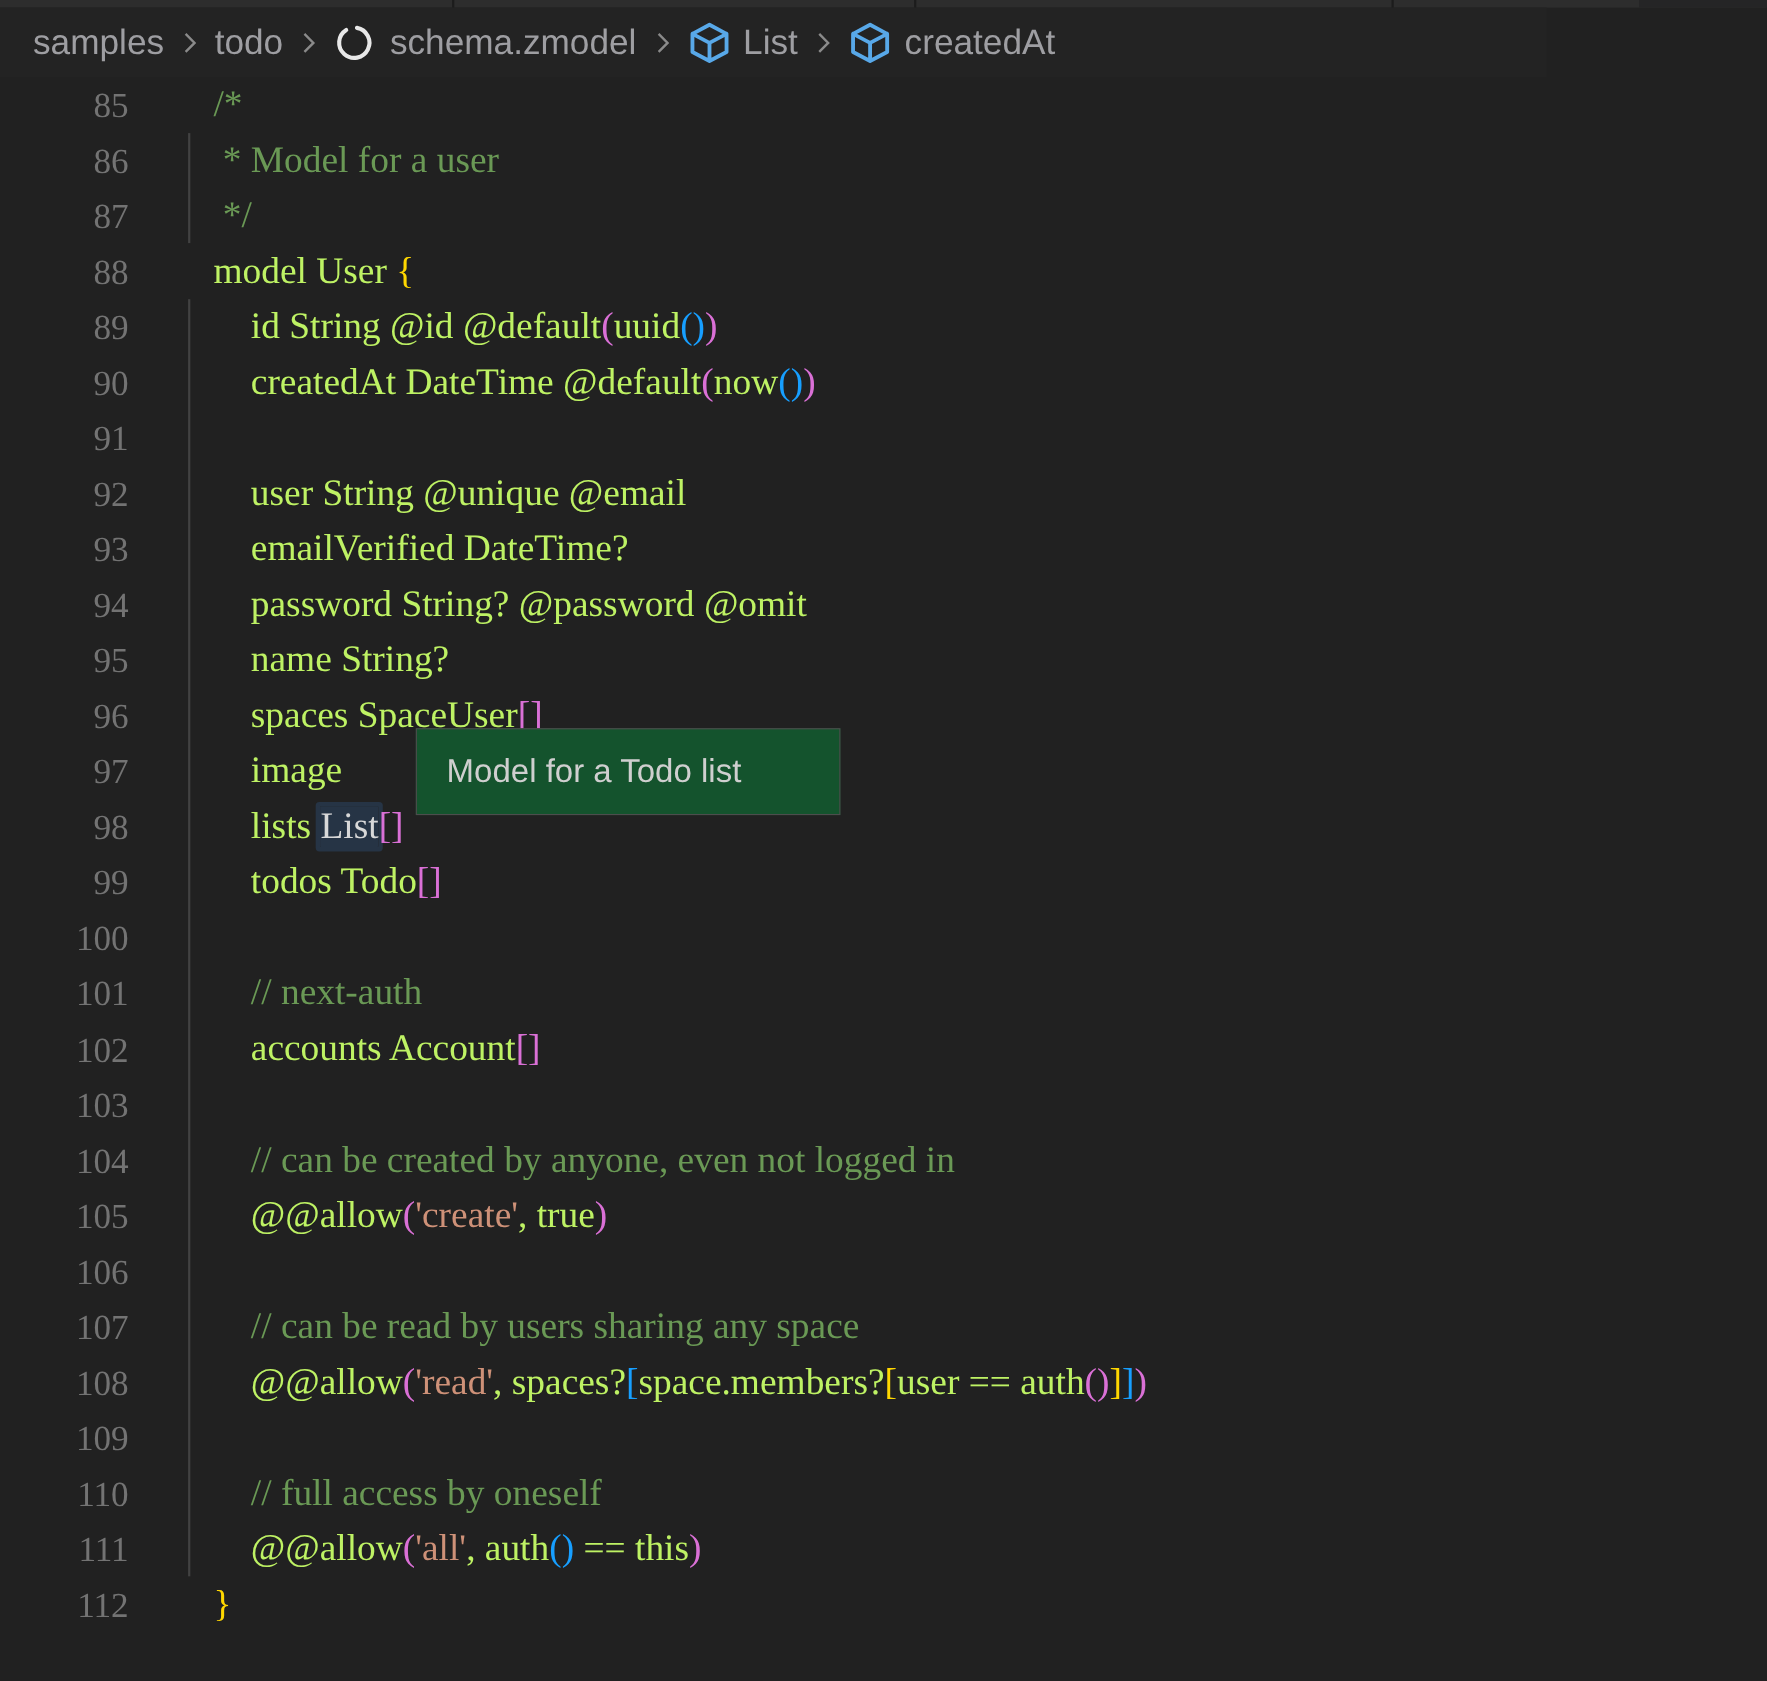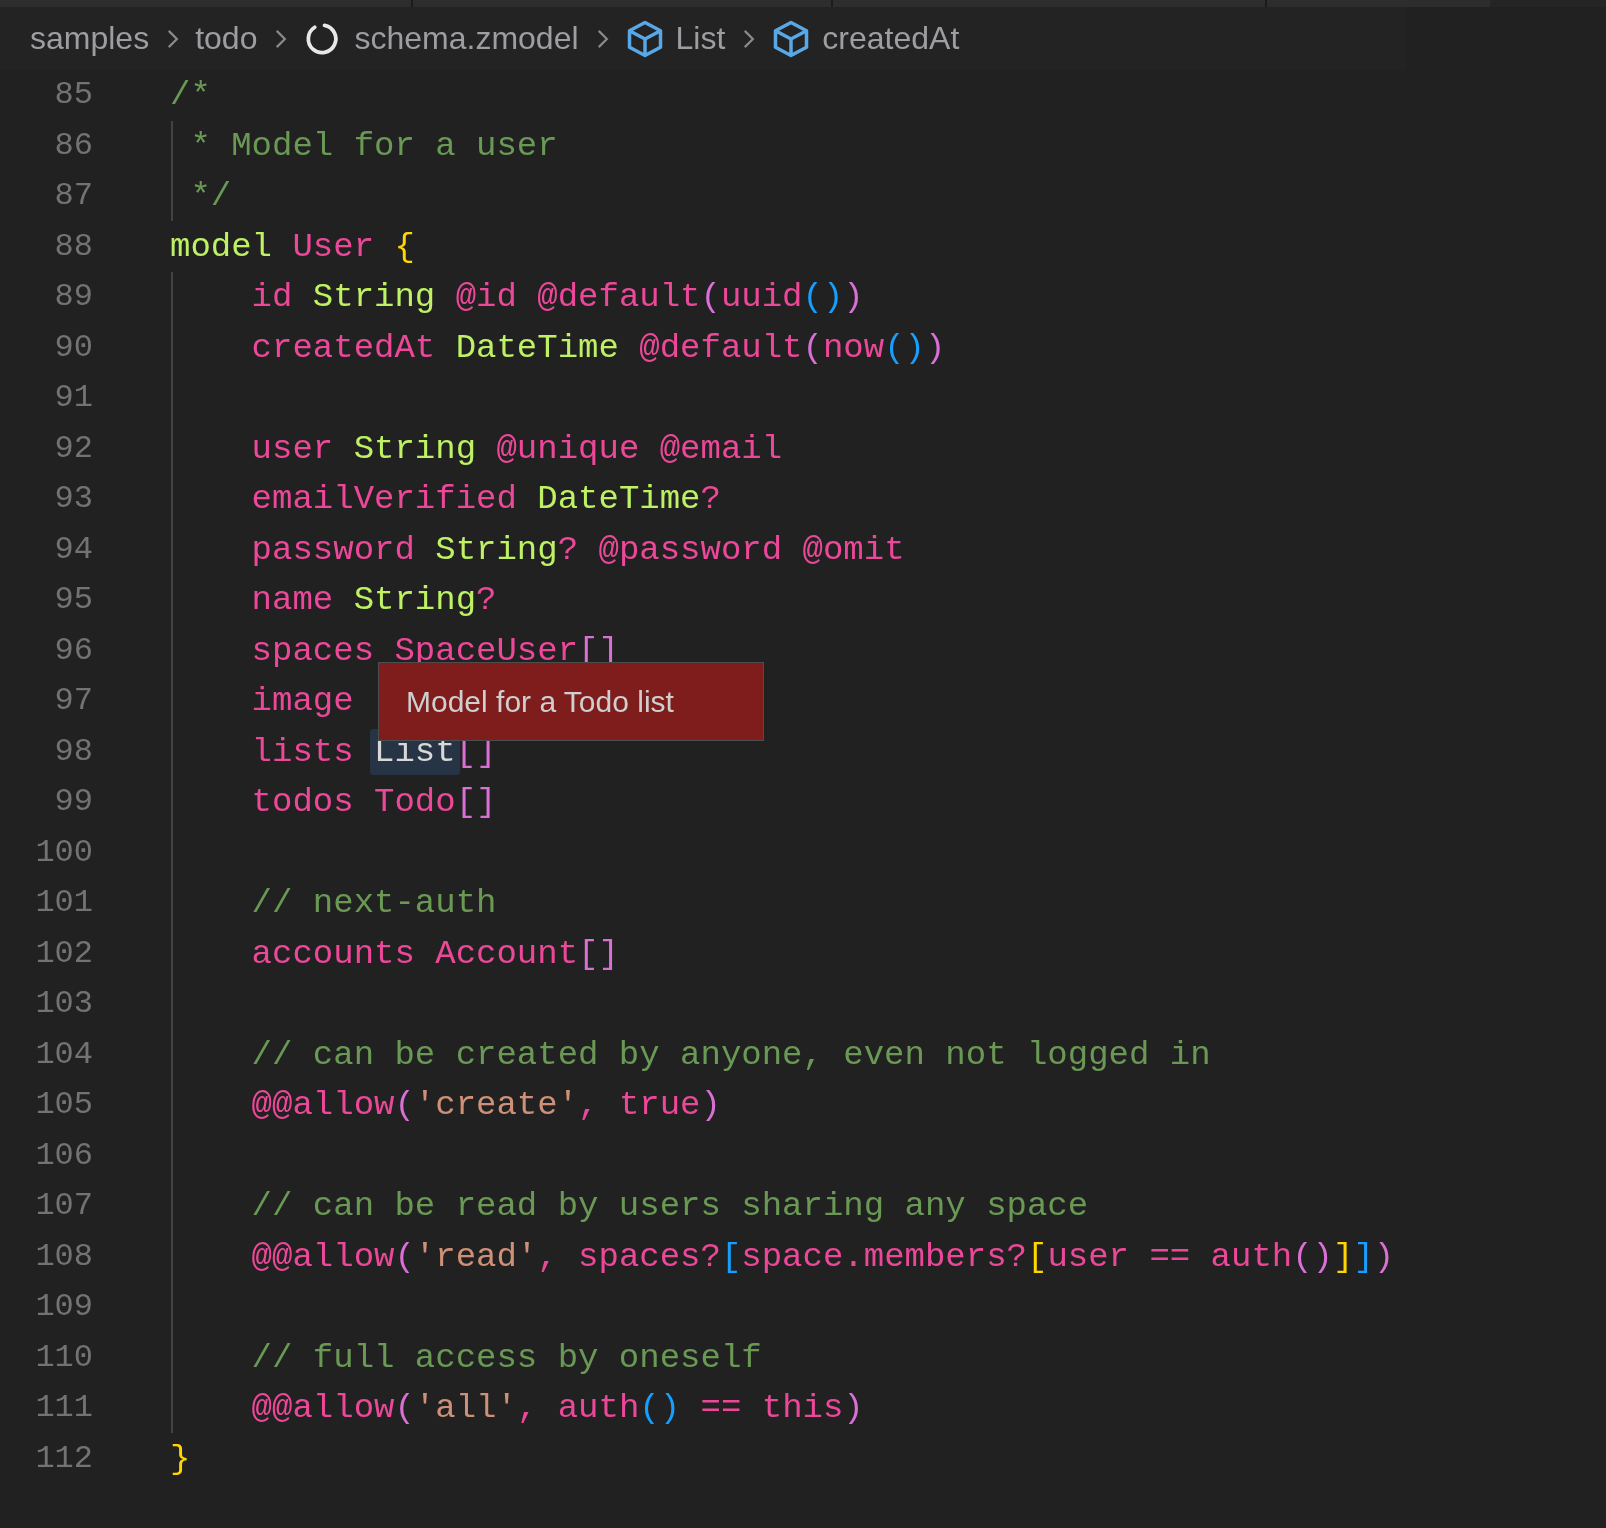--- a/index.html
+++ b/index.html
@@ -25,41 +25,41 @@
     font-size:32px;color:#9e9ea2;
     white-space:nowrap;
   }
   .bc-item{display:flex;align-items:center;gap:11px;cursor:pointer;}
   .bc-label{color:#9e9ea2;}
   .bc-sep{display:flex;align-items:center;margin:0 10px;}
   .bc-icon{display:flex;align-items:center;}
 
   
   .editor{position:absolute;top:70px;left:0;width:1606px;}
-  .line{display:flex;height:50.5px;line-height:50.5px;font-family:Liberation Mono, monospace;}
+  .line{display:flex;height:50.5px;line-height:50.5px;font-family:Liberation Serif, serif;margin-left:24px;}
   .num{flex:none;width:93px;text-align:right;font-size:32px;color:#737373;}
   .code{padding-left:77px;font-size:34px;white-space:pre;color:#d4d4d4;}
-  .tok-w{color:#ec4899;}
+  .tok-w{color:#bef264;}
   .tok-k{color:#bef264;}
   .tok-c{color:#6a9955;}
   .tok-s{color:#ce9178;}
   .tok-b1{color:#ffd700;}
   .tok-b2{color:#da70d6;}
   .tok-b3{color:#179fff;}
   .tok-hl{color:#d8d8d8;background:#263445;box-shadow:0 0 0 4px #263445;border-radius:1px;}
 
   
   .guide{position:absolute;left:171px;width:2px;background:#424242;}
   .guide.g1{top:121px;height:100px;}
   .guide.g2{top:272px;height:1161px;}
 
   
   .tooltip{
     position:absolute;left:378px;top:662px;width:386px;height:79px;
-    background:#7f1d1d;border:1px solid #4d4d4d;box-sizing:border-box;
+    background:#14532d;border:1px solid #4d4d4d;box-sizing:border-box;
     display:flex;align-items:center;padding-left:27px;
     font-size:30px;color:#cfcfcf;z-index:5;
   }
 </style>
 </head>
 <body>
 
 <div class="topstrip">
   <div class="tabdiv d1"></div>
   <div class="tabdiv d2"></div>

